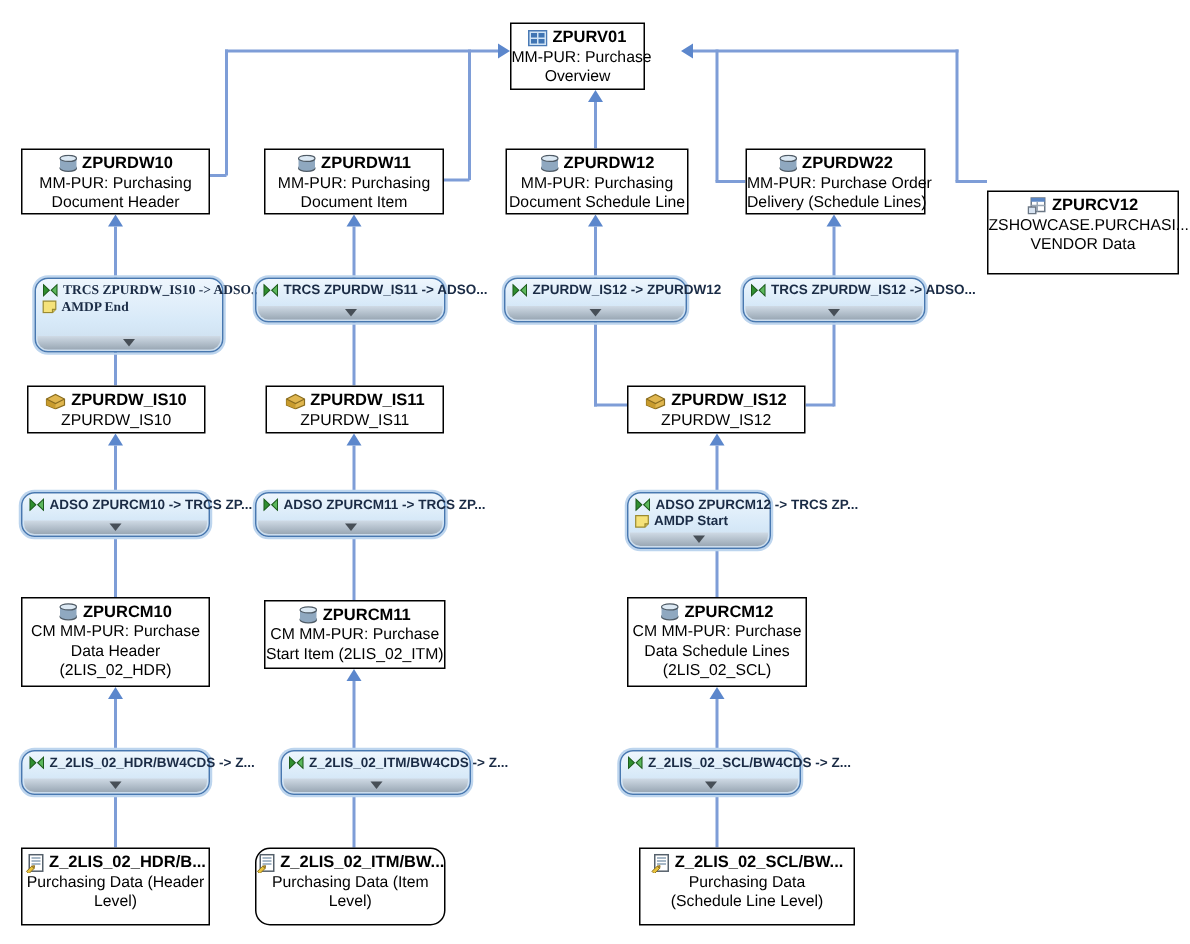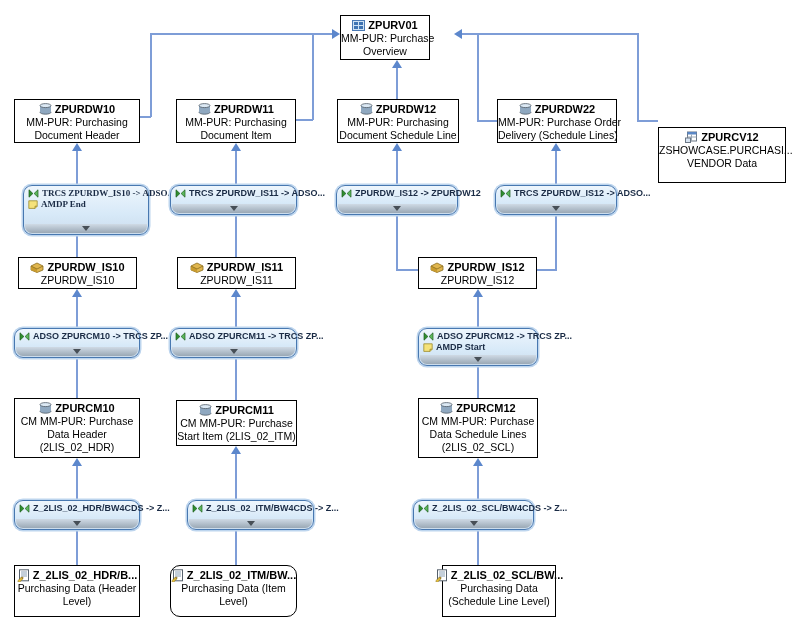--- a/index.html
+++ b/index.html
@@ -315,21 +315,21 @@
             <path d="M10 0.8 L10 8.2 L6.1 4.5 Z" fill="#5cb85c" stroke="#1d5c1d" stroke-width="0.7"></path>
           </svg>
         </span>
       <span>ADSO ZPURCM11 -&gt; TRCS ZP...</span>
     </div>
     <div class="t-chevron">
         <span class="chev"></span>
       </div>
   </div>
 
-  <div class="transform" style="left:418px;top:328px;width:120px;height:38px;">
+  <div class="transform" style="left:418px;top:328px;width:96px;height:38px;">
     <div class="t-row">
       <span class="icon">
           <svg width="11" height="9">
             <path d="M1 0.8 L1 8.2 L4.9 4.5 Z" fill="#2f8f2f" stroke="#1d5c1d" stroke-width="0.7"></path>
             <path d="M10 0.8 L10 8.2 L6.1 4.5 Z" fill="#5cb85c" stroke="#1d5c1d" stroke-width="0.7"></path>
           </svg>
         </span>
       <span>ADSO ZPURCM12 -&gt; TRCS ZP...</span>
     </div>
     <div class="t-row">
@@ -471,21 +471,21 @@
               <path d="M5.5 9.5 L7 10.6 L5.5 11.7 Z" fill="#caa12c" stroke="#8a6d1f" stroke-width="0.6"></path>
             </g>
           </svg>
         </span>
       <span>Z_2LIS_02_ITM/BW...</span>
     </div>
     <div class="node-line">Purchasing Data (Item</div>
     <div class="node-line">Level)</div>
   </div>
 
-  <div class="node" style="left:442px;top:565px;width:114px;height:52px;text-align:center;">
+  <div class="node" style="left:426px;top:565px;width:144px;height:52px;text-align:center;">
     <div class="node-title">
       <span class="icon">
           <svg width="13" height="13">
             <rect x="2.5" y="0.8" width="9" height="11" fill="#fff" stroke="#55606b"></rect>
             <line x1="4" y1="3" x2="10" y2="3" stroke="#8aa0b5"></line>
             <line x1="4" y1="5" x2="10" y2="5" stroke="#8aa0b5"></line>
             <line x1="4" y1="7" x2="10" y2="7" stroke="#8aa0b5"></line>
             <g transform="rotate(-45 3.5 10.5)">
               <rect x="0.5" y="9.5" width="5" height="2.2" fill="#e8c23a" stroke="#8a6d1f" stroke-width="0.6"></rect>
               <path d="M5.5 9.5 L7 10.6 L5.5 11.7 Z" fill="#caa12c" stroke="#8a6d1f" stroke-width="0.6"></path>

